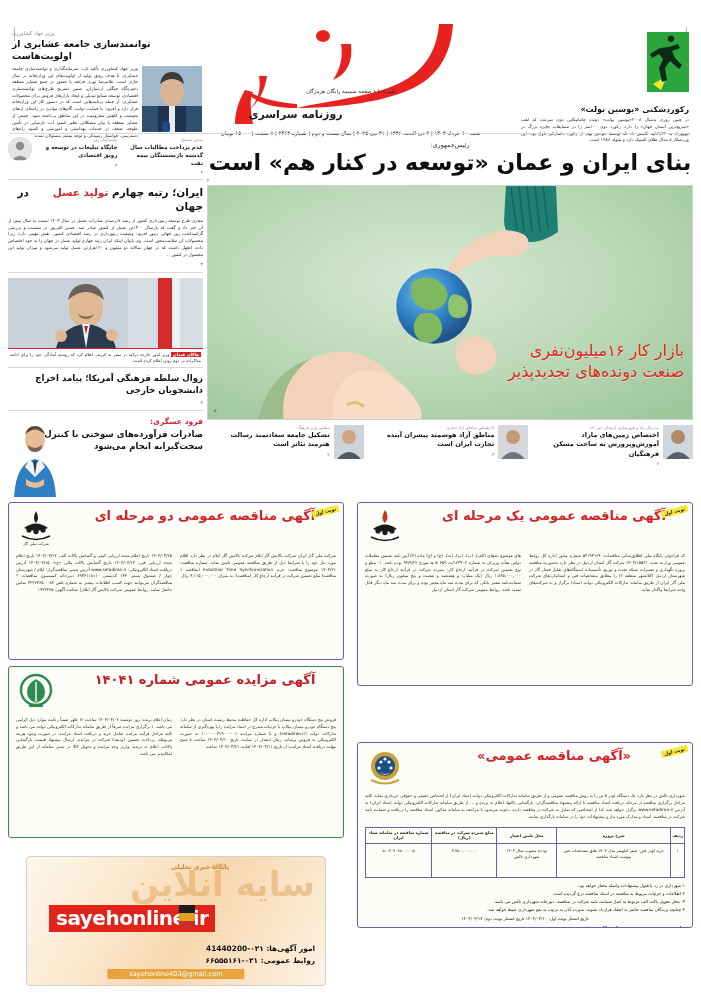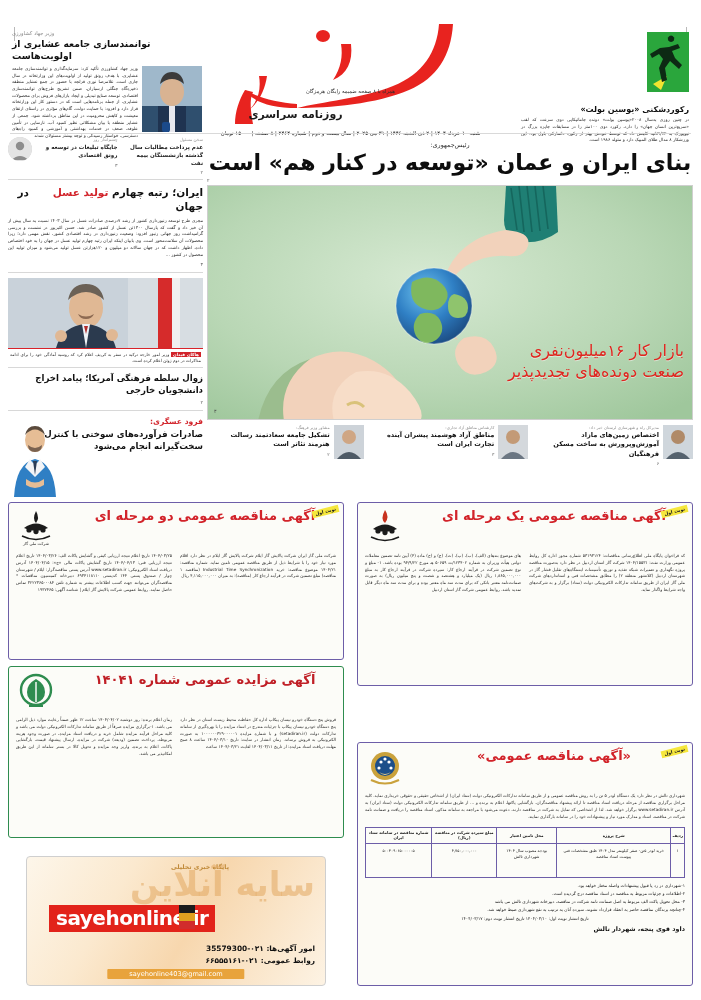--- a/index.html
+++ b/index.html
@@ -485,21 +485,21 @@
         <div class="ad-col">فروش پنج دستگاه خودرو نیسان پیکاپ
 اداره کل حفاظت محیط زیست استان در نظر دارد پنج دستگاه خودرو نیسان پیکاپ با جزئیات مندرج در اسناد مزایده را با بهره‌گیری از سامانه تدارکات دولت (setadiran.ir) و با شماره مزایده ۱۰۰۰۰۰۰۳۲۹۰۰۰۰۰۱ به صورت الکترونیکی به فروش برساند.
 زمان انتشار در سایت: تاریخ ۱۴۰۴/۰۳/۱۰ ساعت ۸ صبح
 مهلت دریافت اسناد مزایده: از تاریخ ۱۴۰۴/۰۳/۱۱ لغایت ۱۴۰۴/۰۳/۲۱ ساعت</div>
         <div class="ad-col">زمان اعلام برنده: روز دوشنبه ۱۴۰۴/۰۴/۰۲ ساعت ۱۲ ظهر
 ضمناً رعایت موارد ذیل الزامی می باشد.
 ۱-برگزاری مزایده صرفاً از طریق سامانه تدارکات الکترونیکی دولت می باشد و کلیه مراحل فرآیند مزایده شامل خرید و دریافت اسناد مزایده، در صورت وجود هزینه مربوطه، پرداخت تضمین (ودیعه) شرکت در مزایده، ارسال پیشنهاد قیمت، بازگشایی پاکات، اعلام به برنده، واریز وجه مزایده و تحویل کالا در بستر سامانه از این طریق امکانپذیر می باشد.</div>
       </div>
     </div>
 
-    <div class="ad" style="right:8px; top:248px; width:336px; height:244px;">
+    <div class="ad" style="right:8px; top:248px; width:336px; height:186px;">
       <div class="stamp">نوبت اول</div>
       <div class="ad-head">
         <div class="ad-title">
           <h3>«آگهی مناقصه عمومی»</h3>
         </div>
         <div class="ad-logo">
           <svg viewBox="0 0 40 40" width="40" height="40">
             <circle cx="20" cy="18" r="14" fill="#caa23c"></circle>
             <circle cx="20" cy="18" r="10" fill="#1c4f8a"></circle>
             <circle cx="16" cy="14" r="1.6" fill="#fff"></circle>
@@ -552,21 +552,21 @@
       <div class="wordmark">سایه آنلاین</div>
       <div class="urlbox">sayehonline.ir</div>
       <div class="flag">
         <i style="background:#1b1b1b"></i>
           <i style="background:#e0a020"></i>
           <i style="background:#d12c2c"></i>
       </div>
       <div class="contact">
         <div>
           <em>امور آگهی‌ها:</em>
-          <span>۰۲۱-35579300</span>
+          <span>۰۲۱-41440200</span>
         </div>
         <div>
           <em>روابط عمومی:</em>
           <span>۰۲۱-۶۶۵۵۵۱۶۱</span>
         </div>
       </div>
       <div class="mail">sayehonline403@gmail.com</div>
     </div>
 
   </div>

